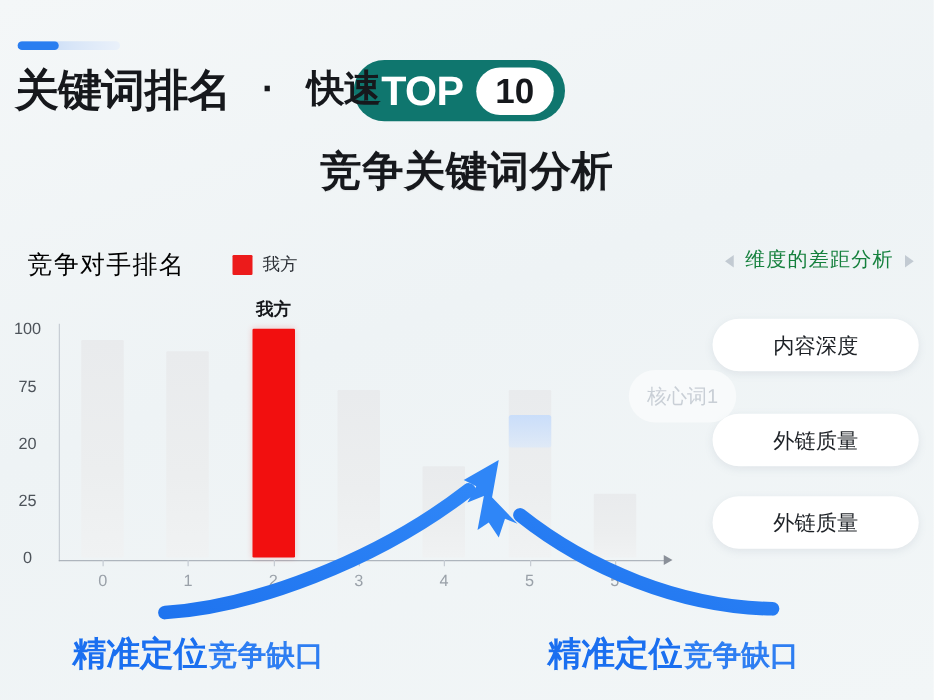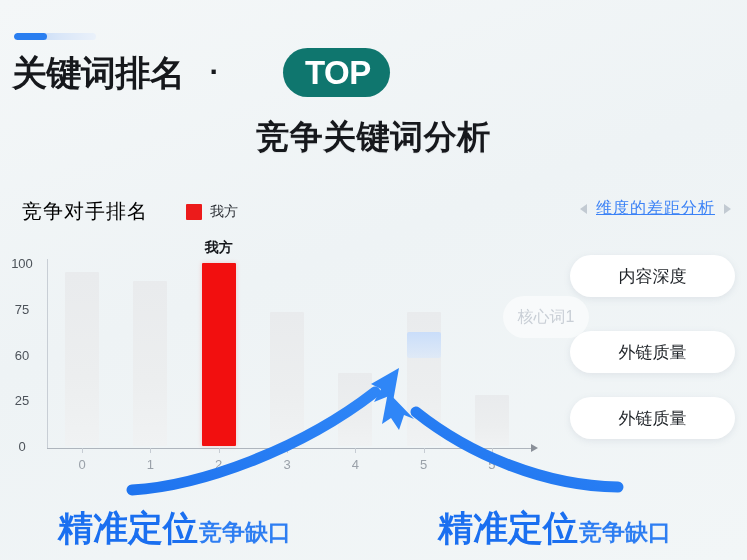--- a/index.html
+++ b/index.html
@@ -155,23 +155,22 @@
   }
   .dim-arrow {
     width: 0; height: 0;
     border-top: 5px solid transparent;
     border-bottom: 5px solid transparent;
   }
   .dim-arrow.left  { border-right: 7px solid #c2cad2; }
   .dim-arrow.right { border-left: 7px solid #c2cad2; }
   .dim-title {
     font-size: 16px;
-    color: #3b82f6;
+    color: #15803d;
     letter-spacing: 1px;
-    text-decoration: underline;
   }
 
   
   .chart-area {
     position: absolute;
     left: 0;
     top: 245px;
     width: 560px;
     height: 230px;
   }
@@ -294,21 +293,21 @@
   }
 
   
   .caption {
     position: absolute;
     display: flex;
     align-items: baseline;
     white-space: nowrap;
   }
   .caption-strong {
-    font-size: 35px;
+    font-size: 27px;
     font-weight: 700;
     color: #1a6ff0;
     letter-spacing: 0px;
   }
   .caption-weak {
     font-size: 23px;
     font-weight: 700;
     color: #2e7ef2;
     margin-left: 1px;
   }
@@ -316,24 +315,26 @@
 </head>
 <body>
 
 <div class="progress-wrap">
   <div class="progress-fill" style="width: 40%;"></div>
 </div>
 
 <div class="header-row">
   <span class="title-main">关键词排名</span>
   <span class="title-dot">·</span>
+  <span class="title-sub-fast">快速</span>
 </div>
 
 <div class="top-badge">
   <span class="top-badge-label">TOP</span>
+  <span class="top-badge-pill">10</span>
 </div>
 
 <div class="subtitle">竞争关键词分析</div>
 
 <div class="chart-legend-row">
   <span class="legend-title">竞争对手排名</span>
   <span class="legend-item">
     <span class="legend-swatch"></span>
     <span class="legend-label">我方</span>
   </span>
@@ -342,21 +343,21 @@
 <div class="dim-header">
   <span class="dim-arrow left"></span>
   <span class="dim-title">维度的差距分析</span>
   <span class="dim-arrow right"></span>
 </div>
 
 <div class="chart-area">
   <div class="y-ticks-holder" id="yticks">
       <div class="y-tick" style="top: 18px;">100</div>
       <div class="y-tick" style="top: 63.75px;">75</div>
-      <div class="y-tick" style="top: 109.5px;">60</div>
+      <div class="y-tick" style="top: 109.5px;">20</div>
       <div class="y-tick" style="top: 155.25px;">25</div>
       <div class="y-tick" style="top: 201px;">0</div>
     </div>
   <div class="y-axis-line"></div>
   <div class="x-axis-line"></div>
   <div class="x-axis-head"></div>
   <div class="plot" id="plot">
       <div class="bar gray" style="left: 17.1429px; width: 34px; height: 173.85px;"></div>
       <div class="bar gray" style="left: 85.4286px; width: 34px; height: 164.7px;"></div>
       <div class="bar red" style="left: 153.714px; width: 34px; height: 183px;"></div>

